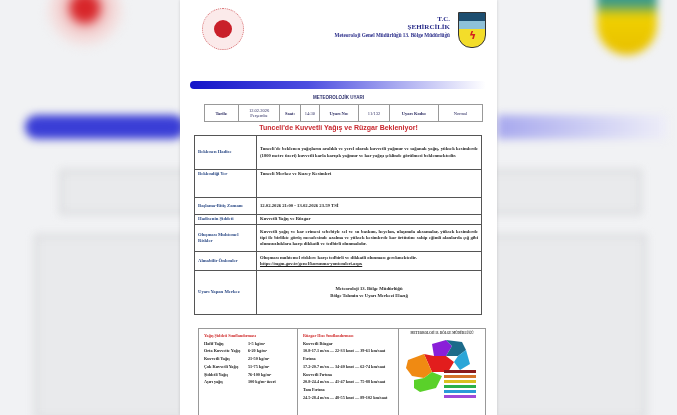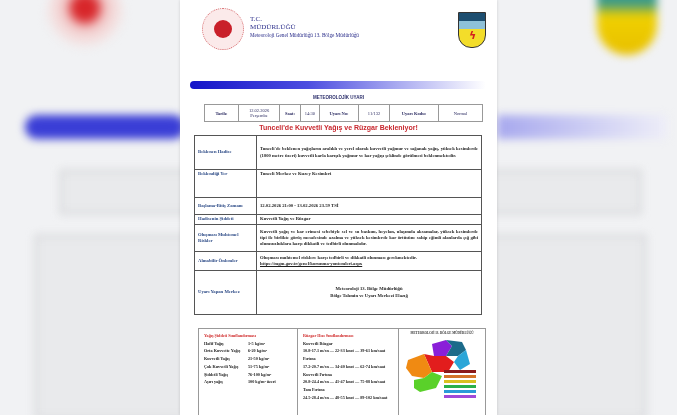--- a/index.html
+++ b/index.html
@@ -36,21 +36,21 @@
     border:1px dotted #d76b6e; background:#fbeaea;
     display:flex; align-items:center; justify-content:center;
   }
   .seal-inner { width:18px; height:18px; border-radius:50%; background:#c9202a; }
   .emblem {
     position:absolute; left:278px; top:12px; width:26px; height:34px;
     border:1px solid #333; border-radius:0 0 13px 13px; overflow:hidden;
     background:linear-gradient(#1d4e70 0 24%, #8ec1d8 24% 48%, #f3dd2a 48%);
   }
   .emblem-bolt { position:absolute; left:10px; top:16px; color:#d31f1f; font-size:11px; font-weight:bold; font-family:"DejaVu Sans",sans-serif; }
-  .hdr-text { position:absolute; left:70px; top:15px; width:200px; text-align:left; color:#2a2d8a; font-weight:normal; }
+  .hdr-text { position:absolute; left:70px; top:15px; width:200px; text-align:right; color:#2a2d8a; font-weight:bold; }
   .hdr-text div { font-size:7px; line-height:8px; }
   .hdr-text .sub { font-size:5.2px; }
 
   .bar { position:absolute; left:10px; top:81px; width:296px; height:8px; border-radius:4px;
     background:linear-gradient(90deg,#1414c8 0%,#4d4ee0 40%,#a9aaf0 70%,#ffffff 100%); }
   .doc-title { position:absolute; left:0; top:95px; width:317px; text-align:center; font-family:"Liberation Sans",sans-serif; font-size:4.5px; font-weight:bold; color:#2a2d6a; }
 
   .meta { position:absolute; left:24px; top:104px; width:277px; height:16px; border:1px solid #999;
     display:flex; font-size:4.5px; color:#2a2a60; }
   .meta div { border-right:1px solid #999; display:flex; align-items:center; justify-content:center; text-align:center; line-height:5px; }
@@ -95,21 +95,21 @@
   </div>
 </div>
 
 <div class="page">
   <div class="header">
     <div class="seal">
         <div class="seal-inner"></div>
       </div>
     <div class="hdr-text">
       <div>T.C.</div>
-      <div>MÜDÜRLÜĞÜ</div>
+      <div>ŞEHİRCİLİK</div>
       <div class="sub">Meteoroloji Genel Müdürlüğü 13. Bölge Müdürlüğü</div>
     </div>
     <div class="emblem">
       <span class="emblem-bolt">ϟ</span>
     </div>
   </div>
 
   <div class="bar"></div>
   <div class="doc-title">METEOROLOJİK UYARI</div>
 

